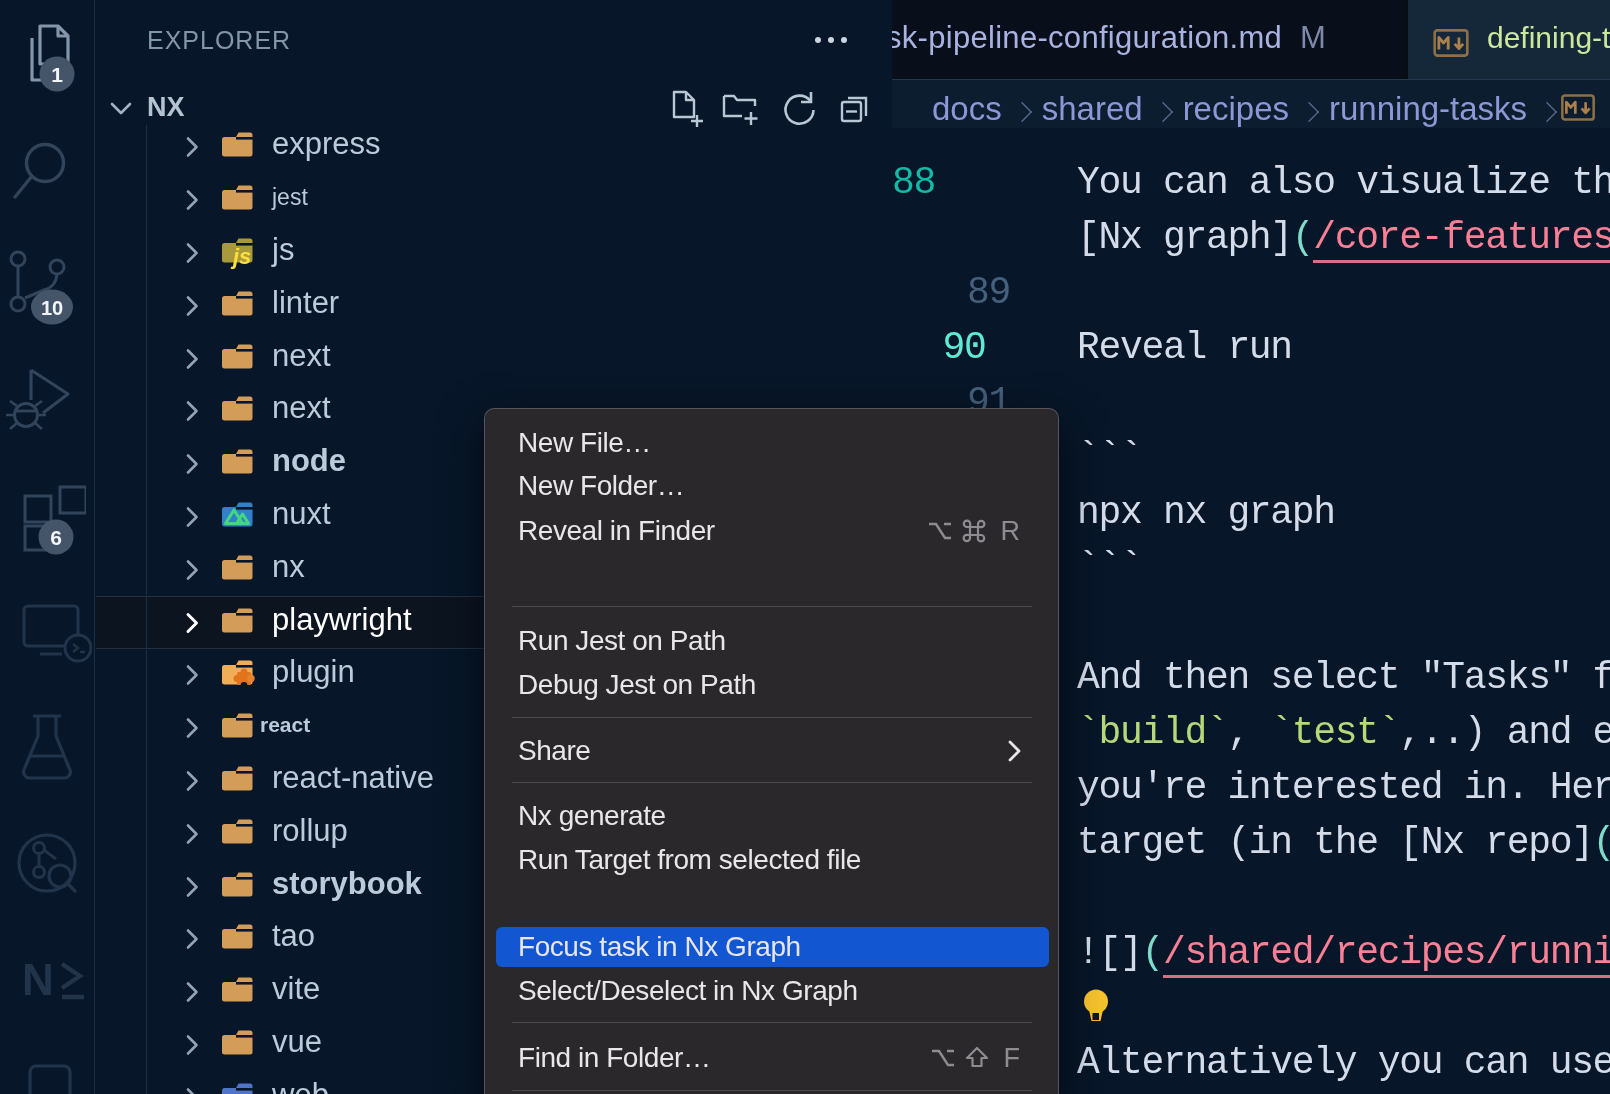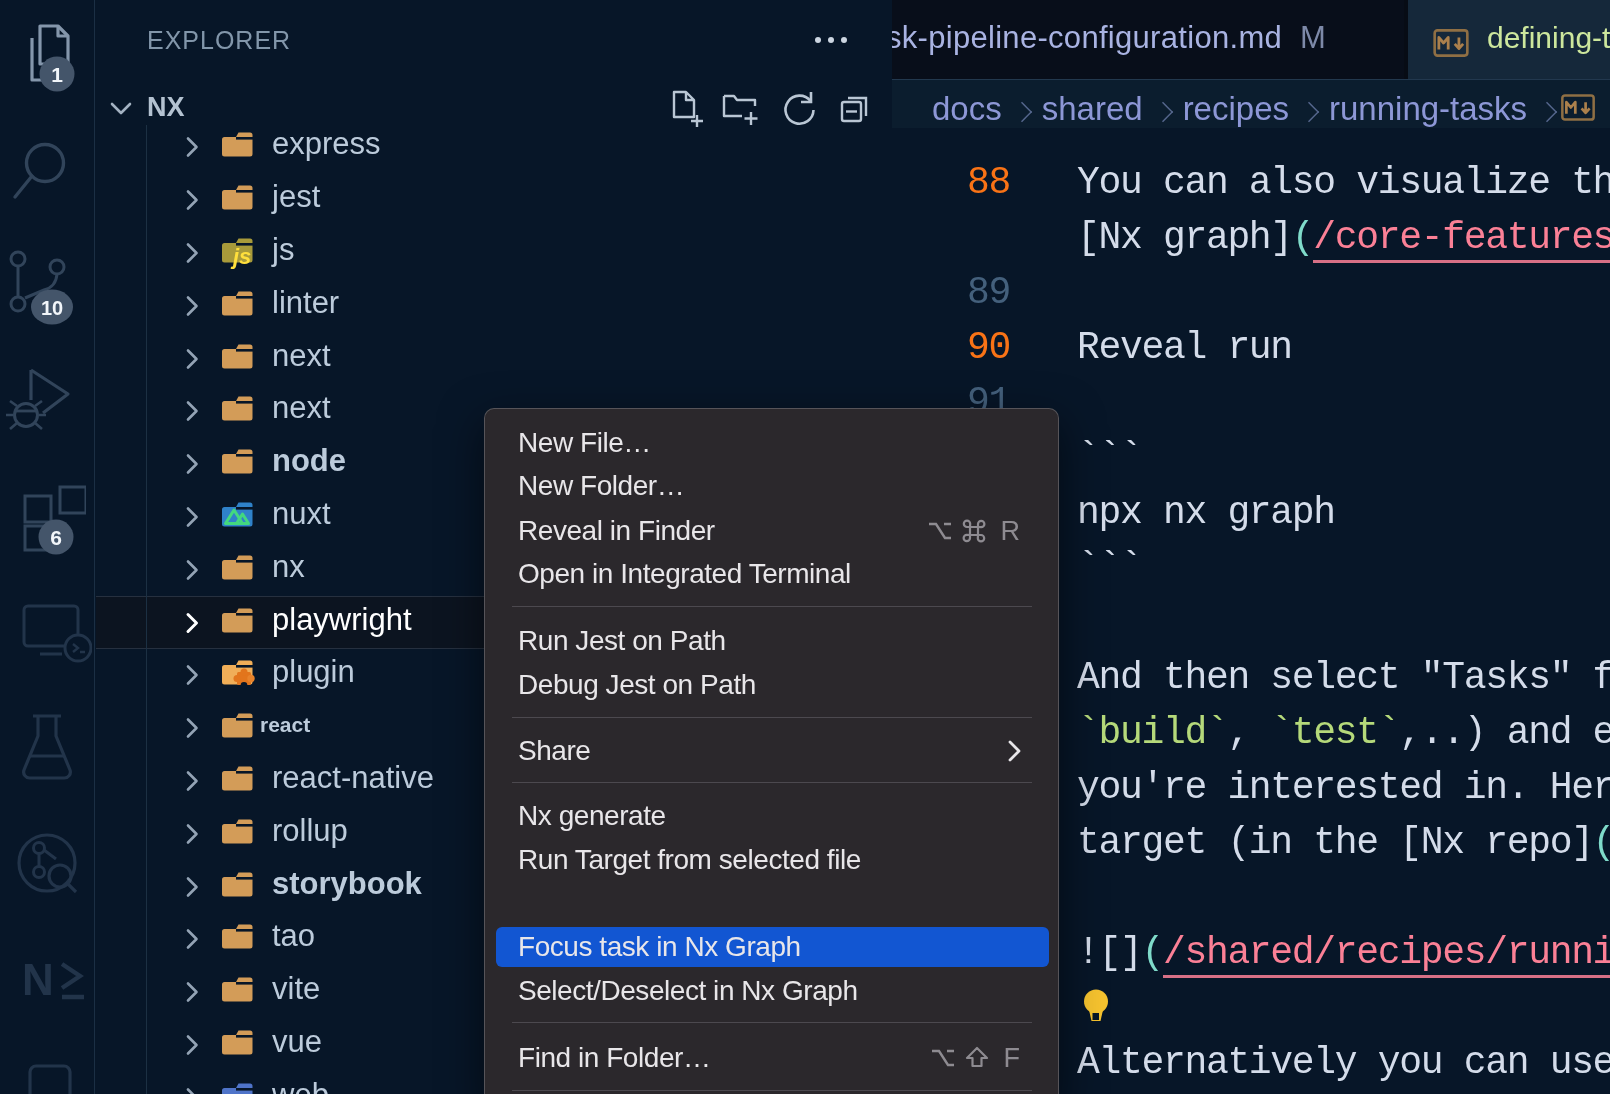--- a/index.html
+++ b/index.html
@@ -111,21 +111,21 @@
       <rect x="15" y="6" width="17" height="2.6" fill="#071628"></rect>
     </svg>
 <div style="position:absolute;left:176px;top:124.4px;height:40px;line-height:40px;font-size:31px;font-weight:400;color:#bccbdb;white-space:nowrap">express</div>
 <svg style="position:absolute;left:88px;top:189.2px" width="16" height="22" viewBox="0 0 16 22">
       <path d="M4 2.5 L12.5 11 L4 19.5" fill="none" stroke="#93a3b5" stroke-width="2.6" stroke-linecap="round" stroke-linejoin="round"></path>
     </svg>
 <svg style="position:absolute;left:125px;top:184.2px" width="34" height="36" viewBox="0 0 34 36">
       <path d="M1 8.5 a2.5 2.5 0 0 1 2.5 -2.5 h11.5 l2.5 -4.5 h11.5 a2.5 2.5 0 0 1 2.5 2.5 v19 a2.5 2.5 0 0 1 -2.5 2.5 h-25.5 a2.5 2.5 0 0 1 -2.5 -2.5 z" fill="#d39c58"></path>
       <rect x="15" y="6" width="17" height="2.6" fill="#071628"></rect>
     </svg>
-<div style="position:absolute;left:176px;top:177.2px;height:40px;line-height:40px;font-size:31px;font-weight:400;color:#bccbdb;white-space:nowrap">jest</div>
+<div style="position:absolute;left:176px;top:177.2px;height:40px;line-height:40px;font-size:23px;font-weight:400;color:#bccbdb;white-space:nowrap">jest</div>
 <svg style="position:absolute;left:88px;top:242.0px" width="16" height="22" viewBox="0 0 16 22">
       <path d="M4 2.5 L12.5 11 L4 19.5" fill="none" stroke="#93a3b5" stroke-width="2.6" stroke-linecap="round" stroke-linejoin="round"></path>
     </svg>
 <svg style="position:absolute;left:125px;top:237.0px" width="34" height="36" viewBox="0 0 34 36">
       <path d="M1 8.5 a2.5 2.5 0 0 1 2.5 -2.5 h11.5 l2.5 -4.5 h11.5 a2.5 2.5 0 0 1 2.5 2.5 v19 a2.5 2.5 0 0 1 -2.5 2.5 h-25.5 a2.5 2.5 0 0 1 -2.5 -2.5 z" fill="#a89a3a"></path>
       <rect x="15" y="6" width="17" height="2.6" fill="#071628"></rect>
       <text x="12" y="27" font-family="Liberation Sans" font-weight="bold" font-style="italic" font-size="22" fill="#ffdf3c">js</text>
     </svg>
 <div style="position:absolute;left:176px;top:230.0px;height:40px;line-height:40px;font-size:31px;font-weight:400;color:#bccbdb;white-space:nowrap">js</div>
 <svg style="position:absolute;left:88px;top:294.79999999999995px" width="16" height="22" viewBox="0 0 16 22">
@@ -284,23 +284,23 @@
 
   <div style="position:absolute;left:0;top:80px;width:718px;height:48px;background:#0b1d2e"></div>
   <div style="position:absolute;left:40px;top:91px;height:36px;line-height:36px;font-size:33px;color:#8d97d6;white-space:nowrap">docs<span class="bcv"></span>shared<span class="bcv"></span>recipes<span class="bcv"></span>running-tasks<span class="bcv"></span></div>
   <svg style="position:absolute;left:669px;top:94px" width="34" height="27" viewBox="0 0 38 30">
       <rect x="1.5" y="1.5" width="35" height="27" rx="3" fill="none" stroke="#8f6f44" stroke-width="2.8"></rect>
       <path d="M6 22 V9 l5 6 5-6 v13" fill="none" stroke="#ab804c" stroke-width="3.0" stroke-linejoin="round"></path>
       <path d="M27.5 9 v11 M23 16 l4.5 5 4.5-5" fill="none" stroke="#ab804c" stroke-width="3.0" stroke-linejoin="round"></path>
     </svg>
 
   <div class="mono">
-<div style="position:absolute;left:0px;top:155.0px;width:118px;height:55px;line-height:55px;text-align:right;color:#f97316">88</div>
+<div style="position:absolute;left:0px;top:155.0px;width:118px;height:55px;line-height:55px;text-align:left;color:#14b8a6">88</div>
 <div style="position:absolute;left:0px;top:265.0px;width:118px;height:55px;line-height:55px;text-align:right;color:#44607c">89</div>
-<div style="position:absolute;left:0px;top:320.0px;width:118px;height:55px;line-height:55px;text-align:right;color:#f97316">90</div>
+<div style="position:absolute;left:13px;top:320.0px;width:118px;height:55px;line-height:55px;text-align:center;color:#5eead4">90</div>
 <div style="position:absolute;left:0px;top:375.0px;width:118px;height:55px;line-height:55px;text-align:right;color:#44607c">91</div>
 <div style="position:absolute;left:185px;top:155.0px;height:55px;line-height:55px;white-space:pre">You can also visualize th</div>
 <div style="position:absolute;left:185px;top:210.0px;height:55px;line-height:55px;white-space:pre">[Nx graph]<span style="color:#7fdbca">(</span><span class="lnk">/core-features</span></div>
 <div style="position:absolute;left:185px;top:320.0px;height:55px;line-height:55px;white-space:pre">Reveal run</div>
 <div style="position:absolute;left:185px;top:430.0px;height:55px;line-height:55px;white-space:pre">```</div>
 <div style="position:absolute;left:185px;top:485.0px;height:55px;line-height:55px;white-space:pre">npx nx graph</div>
 <div style="position:absolute;left:185px;top:540.0px;height:55px;line-height:55px;white-space:pre">```</div>
 <div style="position:absolute;left:185px;top:650.0px;height:55px;line-height:55px;white-space:pre">And then select "Tasks" f</div>
 <div style="position:absolute;left:185px;top:705.0px;height:55px;line-height:55px;white-space:pre"><span style="color:#b5d97a">`build`</span>, <span style="color:#b5d97a">`test`</span>,..) and e</div>
 <div style="position:absolute;left:185px;top:760.0px;height:55px;line-height:55px;white-space:pre">you're interested in. Her</div>
@@ -320,21 +320,20 @@
      box-shadow:0 14px 44px rgba(0,0,0,0.55);font-family:'Liberation Sans'">
 <div style="position:absolute;left:33px;top:14.6px;height:38px;line-height:38px;font-size:28px;letter-spacing:-0.45px;color:#e8e6e9;white-space:nowrap">New File…</div>
 <div style="position:absolute;left:33px;top:57.9px;height:38px;line-height:38px;font-size:28px;letter-spacing:-0.45px;color:#e8e6e9;white-space:nowrap">New Folder…</div>
 <div style="position:absolute;left:33px;top:102.6px;height:38px;line-height:38px;font-size:28px;letter-spacing:-0.45px;color:#e8e6e9;white-space:nowrap">Reveal in Finder</div>
 <div style="position:absolute;right:38px;top:102.6px;height:38px;line-height:38px;font-size:27px;color:#8e8b91;white-space:nowrap"><svg width="26" height="24" viewBox="0 0 26 24" style="vertical-align:-3px">
         <path d="M2 5 h7 l9 14 h6 M17 5 h7" fill="none" stroke="#8e8b91" stroke-width="2.4"></path>
       </svg> <svg width="26" height="26" viewBox="0 0 26 26" style="vertical-align:-4px">
         <path d="M9 9 h8 v8 h-8 z" fill="none" stroke="#8e8b91" stroke-width="2.2"></path>
         <path d="M9 9 H6 a3.2 3.2 0 1 1 3.2 -3.2 z M17 9 V6 a3.2 3.2 0 1 1 3.2 3.2 z M17 17 h3 a3.2 3.2 0 1 1 -3.2 3.2 z M9 17 v3 a3.2 3.2 0 1 1 -3.2 -3.2 z" fill="none" stroke="#8e8b91" stroke-width="2.2"></path>
       </svg> <span style="margin-left:6px">R</span></div>
-<div style="position:absolute;left:33px;top:145.8px;height:38px;line-height:38px;font-size:28px;letter-spacing:-0.45px;color:#e8e6e9;white-space:nowrap">Open in Integrated Terminal</div>
 <div style="position:absolute;left:27px;top:196.7px;width:520px;height:1px;background:#4c494f"></div>
 <div style="position:absolute;left:33px;top:213.3px;height:38px;line-height:38px;font-size:28px;letter-spacing:-0.45px;color:#e8e6e9;white-space:nowrap">Run Jest on Path</div>
 <div style="position:absolute;left:33px;top:257.0px;height:38px;line-height:38px;font-size:28px;letter-spacing:-0.45px;color:#e8e6e9;white-space:nowrap">Debug Jest on Path</div>
 <div style="position:absolute;left:27px;top:307.5px;width:520px;height:1px;background:#4c494f"></div>
 <div style="position:absolute;left:33px;top:322.5px;height:38px;line-height:38px;font-size:28px;letter-spacing:-0.45px;color:#e8e6e9;white-space:nowrap">Share</div>
 <svg style="position:absolute;right:36px;top:329.5px" width="15" height="24" viewBox="0 0 15 24">
       <path d="M3 3 L12 12 L3 21" fill="none" stroke="#e8e6e9" stroke-width="2.8" stroke-linecap="round" stroke-linejoin="round"></path>
     </svg>
 <div style="position:absolute;left:27px;top:373.0px;width:520px;height:1px;background:#4c494f"></div>
 <div style="position:absolute;left:33px;top:388.4px;height:38px;line-height:38px;font-size:28px;letter-spacing:-0.45px;color:#e8e6e9;white-space:nowrap">Nx generate</div>

